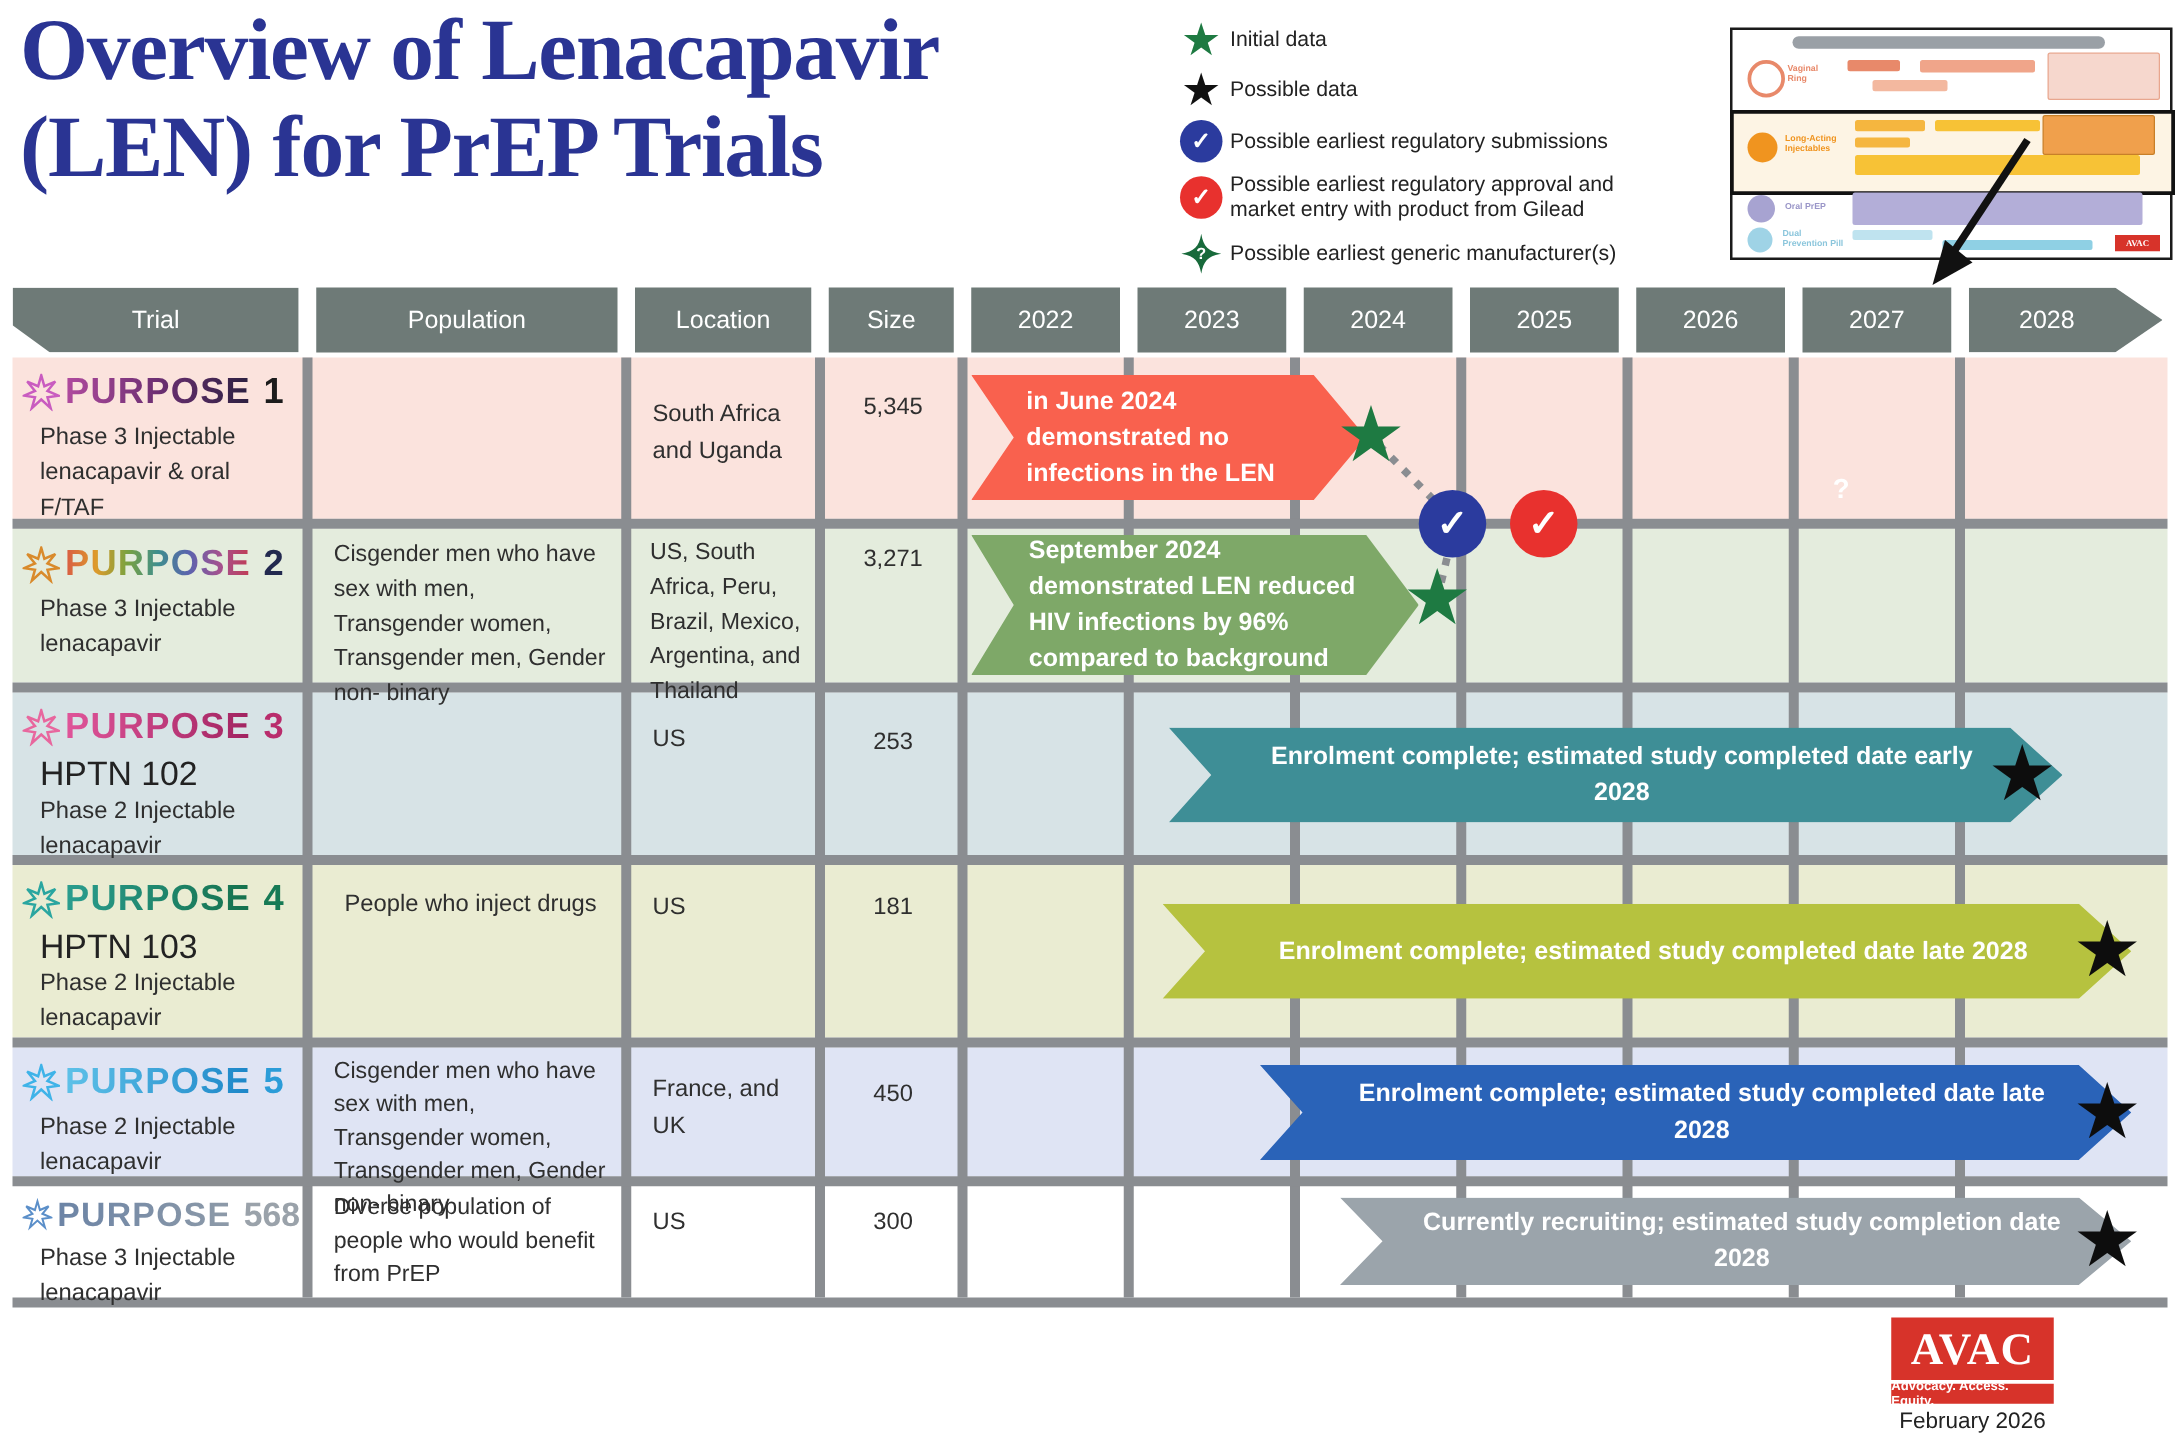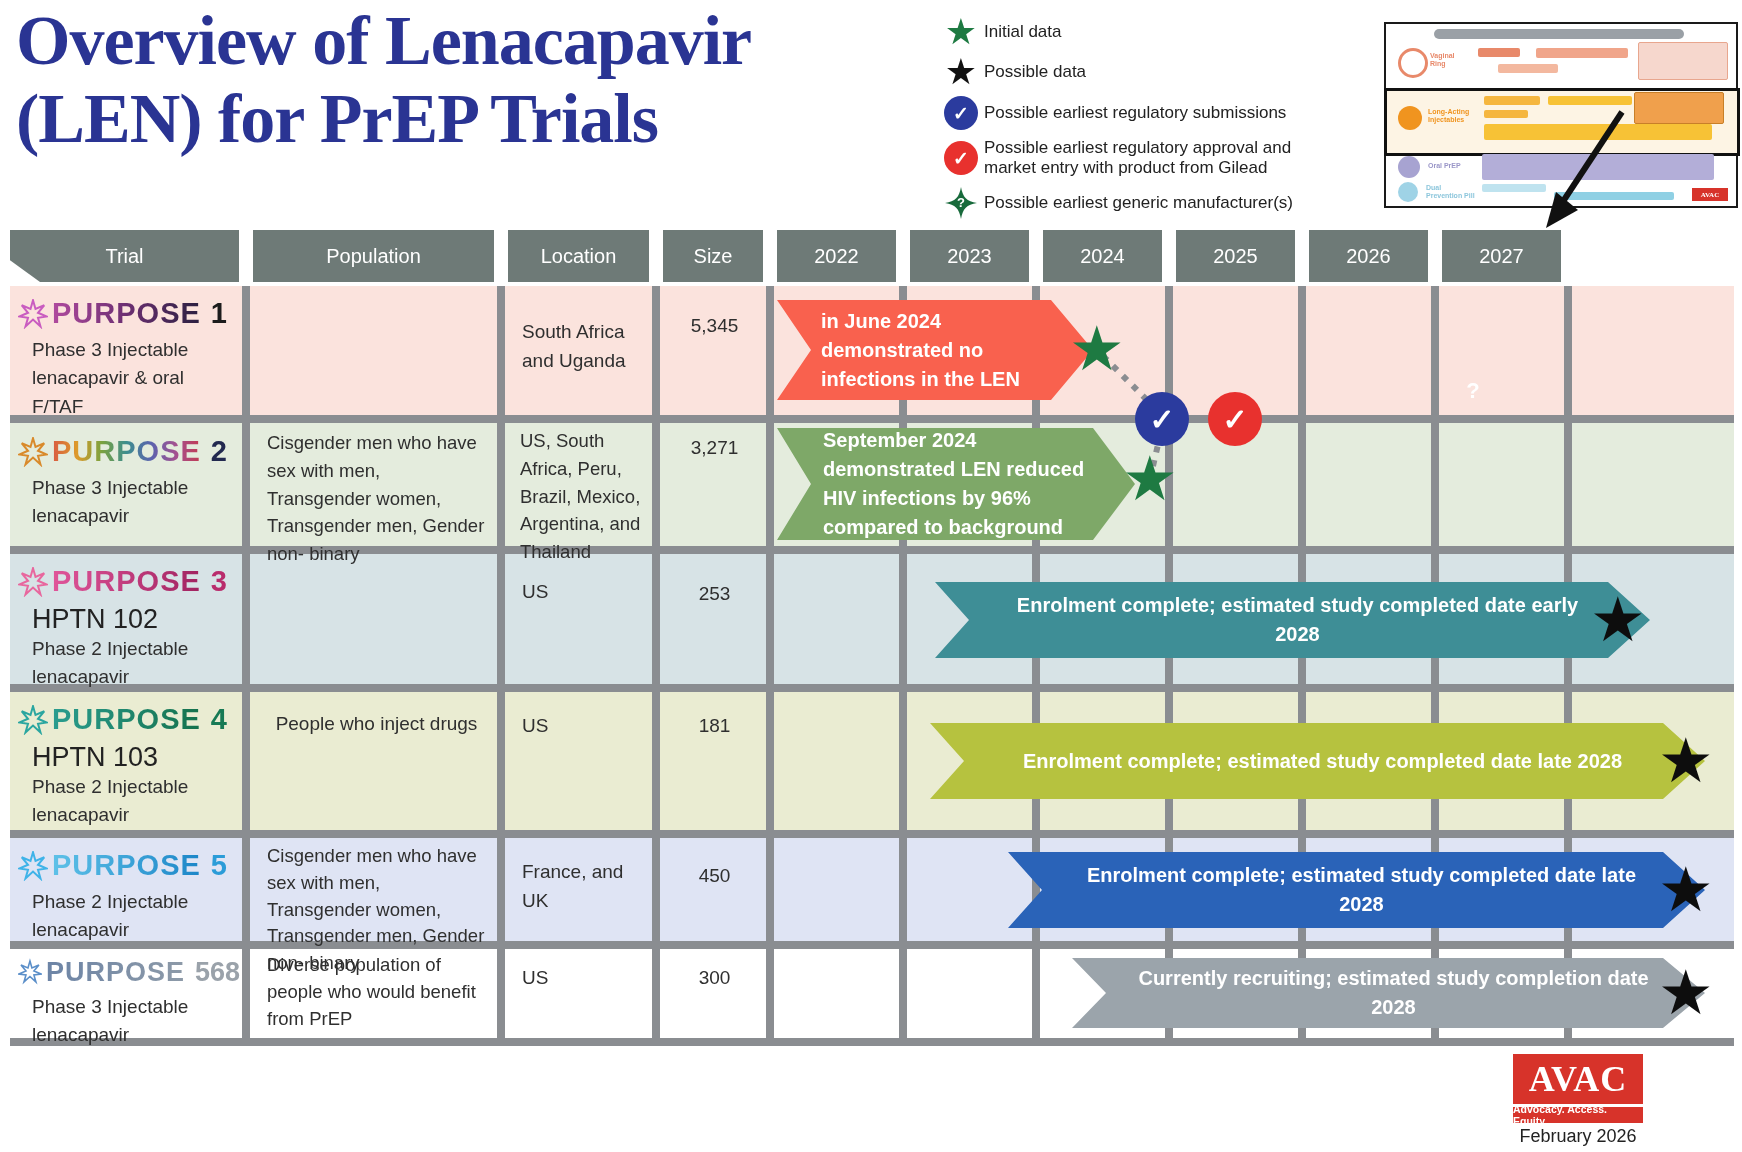--- a/index.html
+++ b/index.html
@@ -151,20 +151,21 @@
   <div class="hcell" style="left:253px;width:241px;">Population</div>
   <div class="hcell first" style="left:10px;width:229px;">Trial</div>
   <div class="hcell" style="left:508px;width:141px;">Location</div>
   <div class="hcell" style="left:663px;width:100px;">Size</div>
   <div class="hcell" style="left:777px;width:119px;">2022</div>
   <div class="hcell" style="left:910px;width:119px;">2023</div>
   <div class="hcell" style="left:1043px;width:119px;">2024</div>
   <div class="hcell" style="left:1176px;width:119px;">2025</div>
   <div class="hcell" style="left:1309px;width:119px;">2026</div>
   <div class="hcell" style="left:1442px;width:119px;">2027</div>
+  <div class="hcell last" style="left:1575px;width:155px;">2028</div>
 
   <div class="row" style="top:286px;height:129px;background:#fbe3dd;"></div>
   <div class="row" style="top:423px;height:123px;background:#e4ecdd;"></div>
   <div class="row" style="top:554px;height:130px;background:#d7e3e6;"></div>
   <div class="row" style="top:692px;height:138px;background:#eaecd2;"></div>
   <div class="row" style="top:838px;height:103px;background:#dfe4f4;"></div>
   <div class="row" style="top:949px;height:89px;background:#ffffff;"></div>
 
   <div class="vbar" style="left:242px;"></div>
   <div class="vbar" style="left:497px;"></div>

